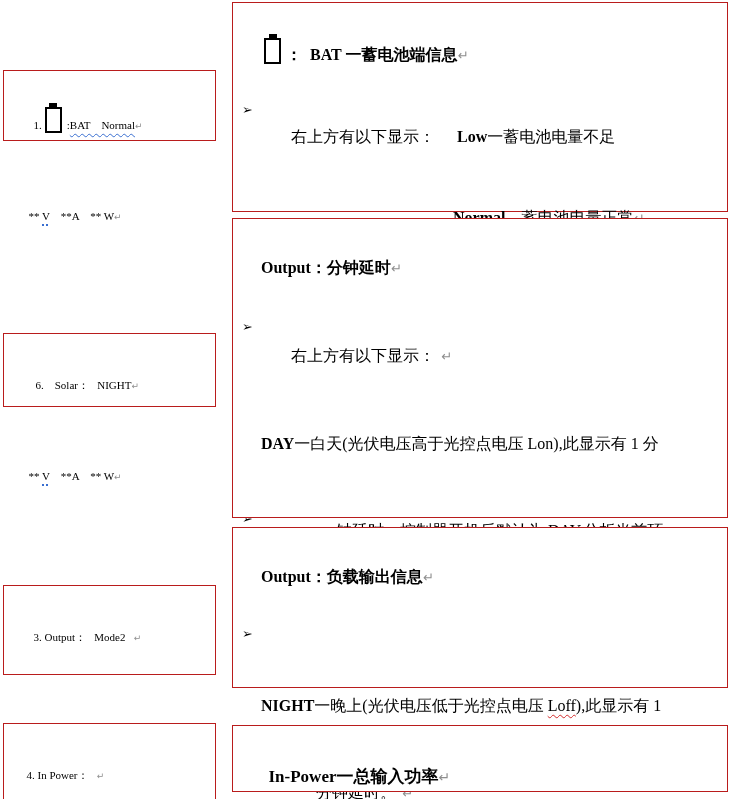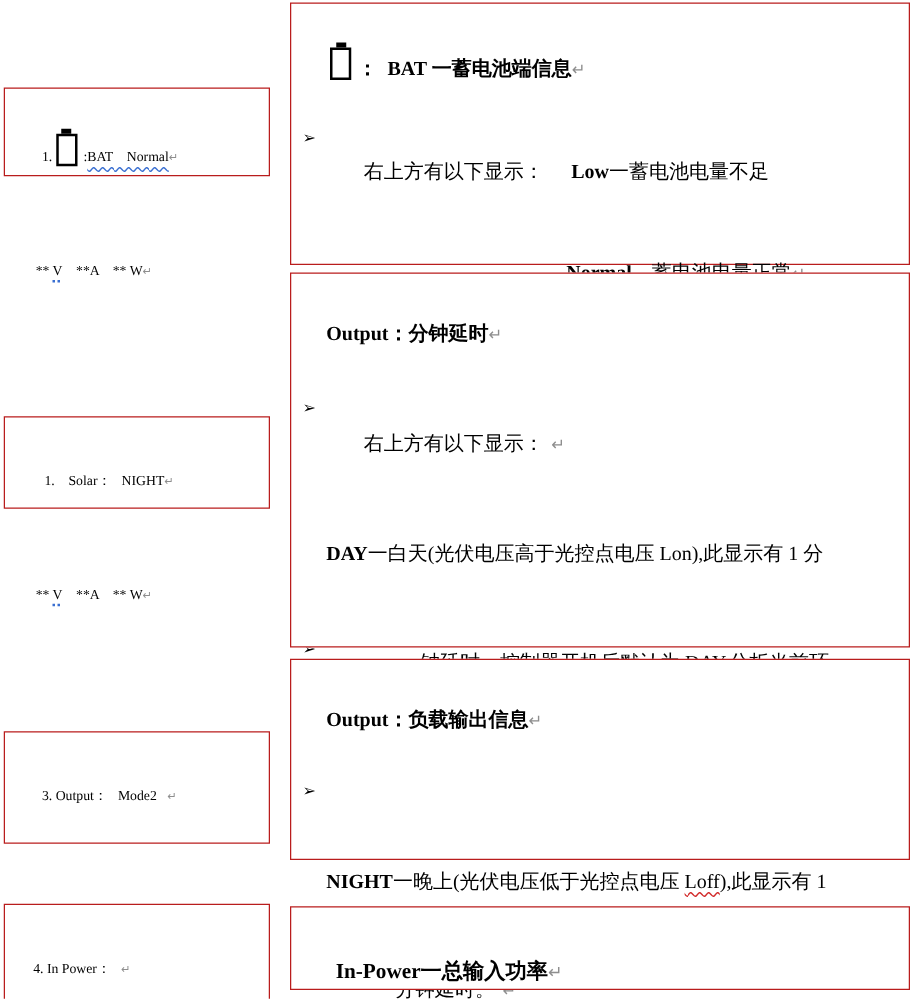--- a/index.html
+++ b/index.html
@@ -54,21 +54,21 @@
     <div class="line lcd-l1">
       <span>1.</span><span class="battery"></span><span>:</span><span class="wavy-blue">BAT    Normal</span><span class="pilcrow">↵</span>
     </div>
     <div class="line lcd-l2">
       <span>** </span><span class="dotted-blue">V</span><span>    **A    ** W</span><span class="pilcrow">↵</span>
     </div>
   </div>
 
   <div class="box lbox" id="L2">
     <div class="line lcd-l1">
-      <span>1.    Solar：   NIGHT</span><span class="pilcrow">↵</span>
+      <span>6.    Solar：   NIGHT</span><span class="pilcrow">↵</span>
     </div>
     <div class="line lcd-l2">
       <span>** </span><span class="dotted-blue">V</span><span>    **A    ** W</span><span class="pilcrow">↵</span>
     </div>
   </div>
 
   <div class="box lbox" id="L3">
     <div class="line lcd-l1">
       <span>3. Output：   Mode2   </span><span class="pilcrow">↵</span>
     </div>

